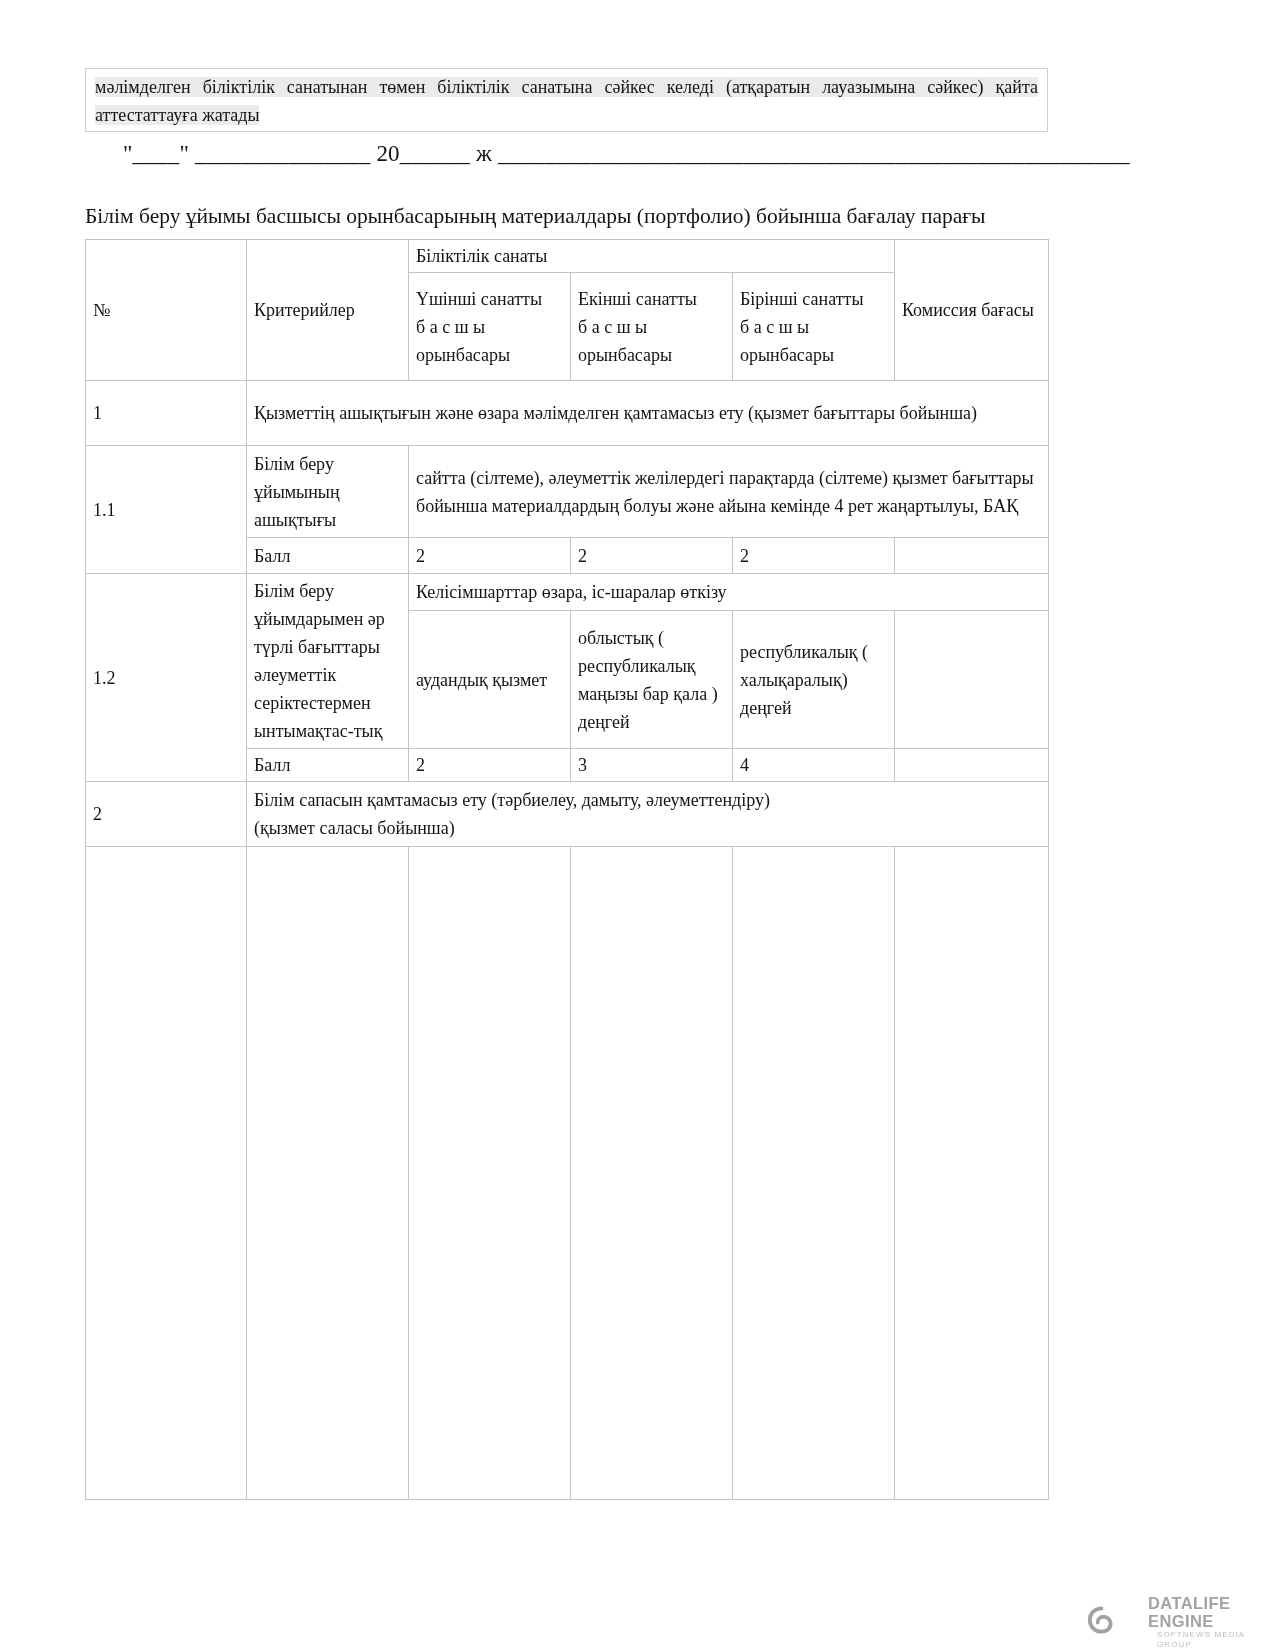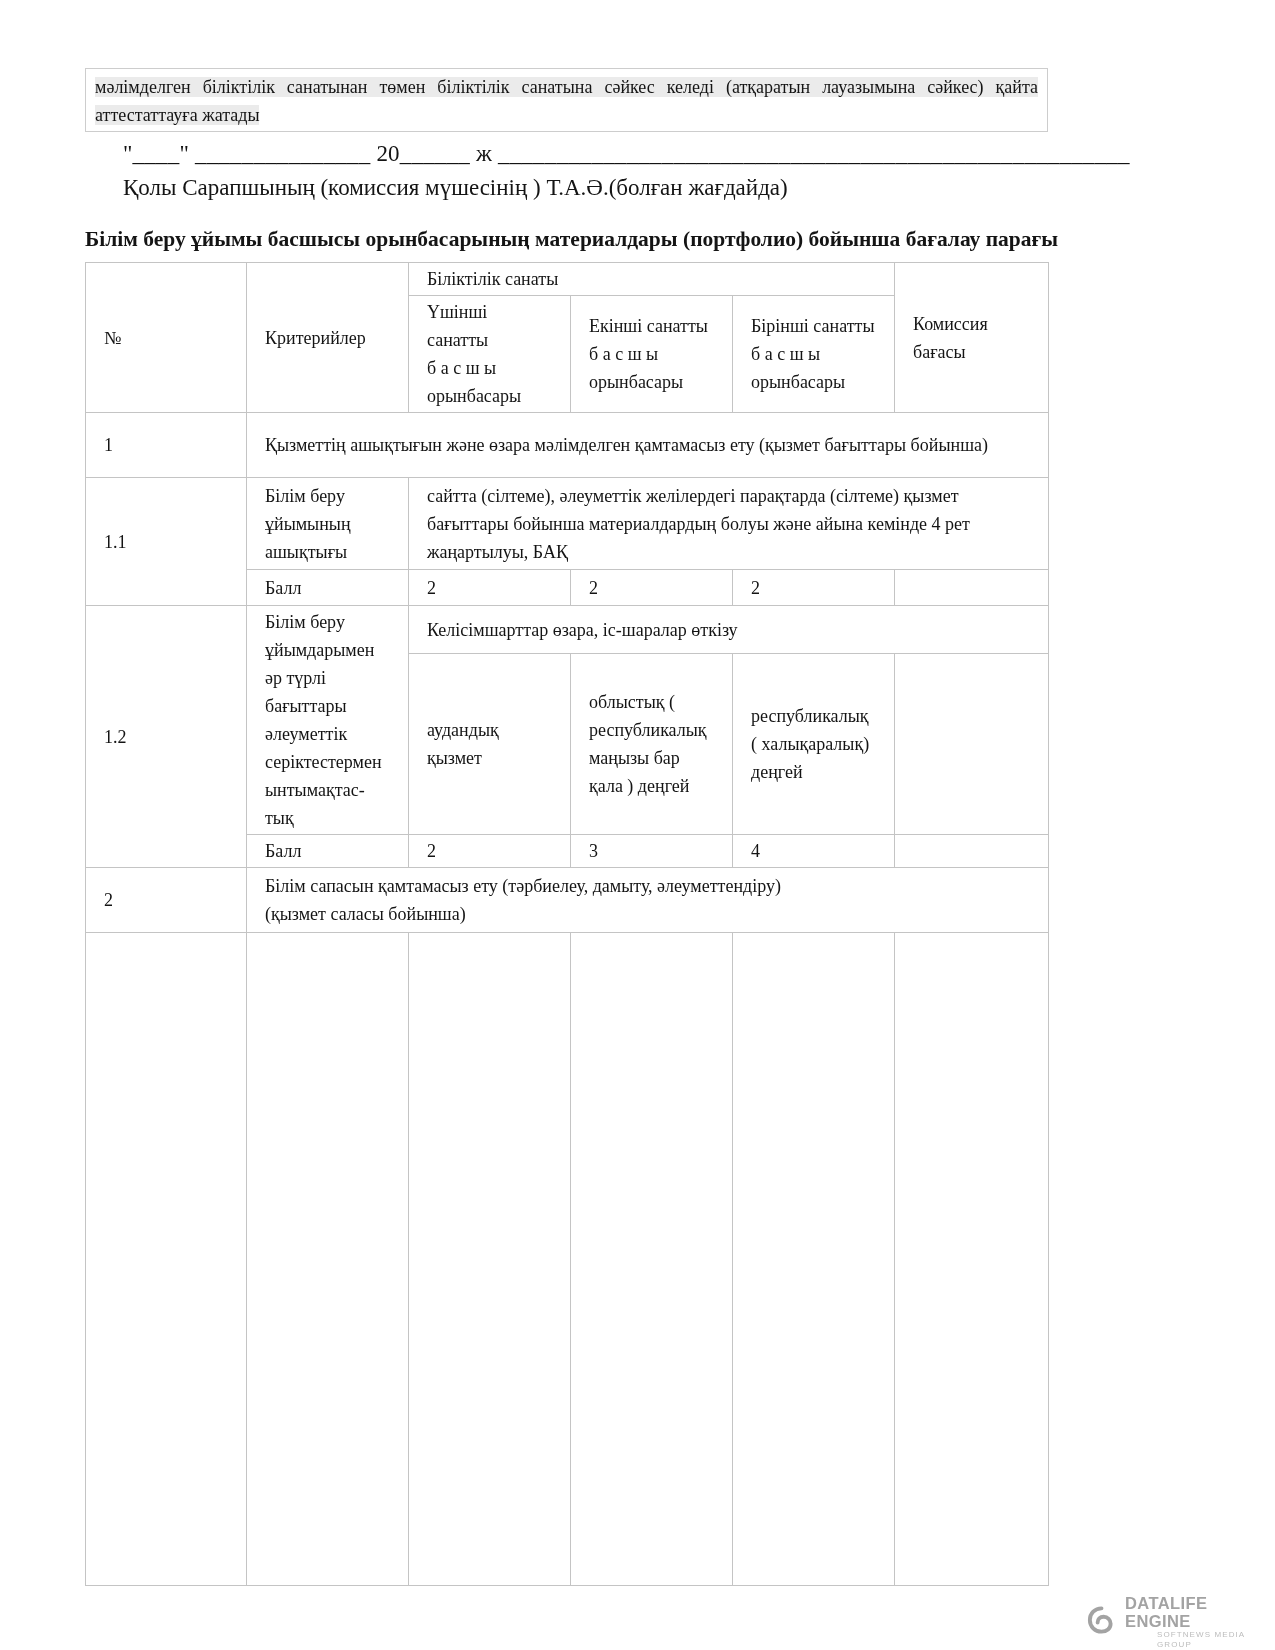--- a/index.html
+++ b/index.html
@@ -31,73 +31,73 @@
     font-size:23px; line-height:34px;
     white-space:nowrap; letter-spacing:0.2px;
   }
   .sig-line {
     padding-left:38px;
     font-size:23px; line-height:34px;
   }
 
   
   .heading {
-    margin-top:15px;
+    margin-top:26px;
     width:1060px;
-    font-size:21.5px; font-weight:bold;
+    font-size:21.5px; font-weight:normal;
     line-height:38px;
   }
 
   
   table.score-table {
     margin-top:4px;
     width:963px;
     border-collapse:collapse;
     table-layout:fixed;
   }
   table.score-table td {
     border:1px solid #c4c4c4;
-    padding:2px 18px;
+    padding:2px 7px;
     font-size:18px; line-height:28px;
     vertical-align:middle;
     text-align:left;
     font-weight:normal;
     word-wrap:break-word;
     margin-left:18px;
   }
   td.j { text-align:justify; }
   td.pre { white-space:pre-line; }
 
   
   .watermark {
     position:absolute; left:1085px; top:1594px;
     display:flex; align-items:center; gap:7px;
     font-family:"Liberation Sans", sans-serif;
   }
   .watermark .wm-title {
     font-size:16.5px; font-weight:bold; color:#a3a3a3; letter-spacing:0.4px;
     line-height:18px;
+    margin-left:23px;
   }
   .watermark .wm-sub {
     font-size:8px; color:#bcbcbc; letter-spacing:1.1px; line-height:10px;margin-left:32px;
   }
 </style>
 </head>
 <body>
 
 <div class="page">
   <div class="content">
 
     <div class="note-box">
       <span class="shade">мәлімделген біліктілік санатынан төмен біліктілік санатына сәйкес келеді (атқаратын лауазымына сәйкес) қайта аттестаттауға жатады</span>
     </div>
 
     <div class="date-line">"____" _______________ 20______ ж ______________________________________________________</div>
 
-    <div class="sig-line">Қолы Сарапшының (комиссия мүшесінің ) Т.А.Ә.(болған жағдайда)</div>
 
     <div class="heading">Білім беру ұйымы басшысы орынбасарының материалдары (портфолио) бойынша бағалау парағы</div>
 
     <table class="score-table">
       <colgroup>
         <col style="width:161px">
           <col style="width:162px">
           <col style="width:162px">
         <col style="width:162px">
           <col style="width:162px">

